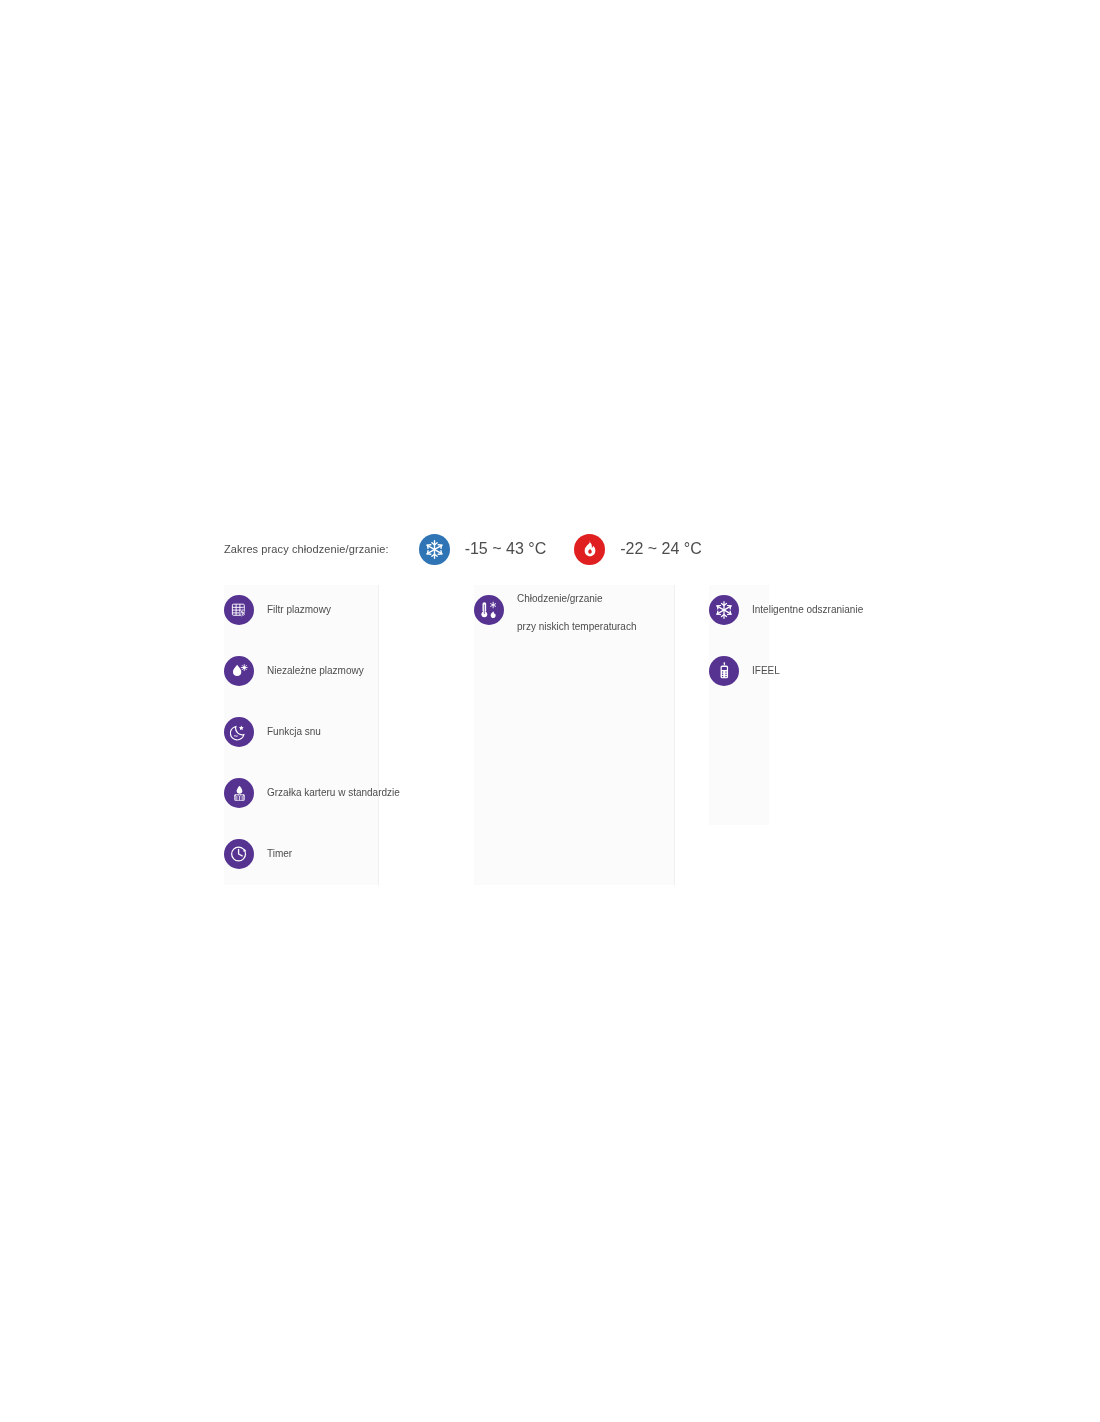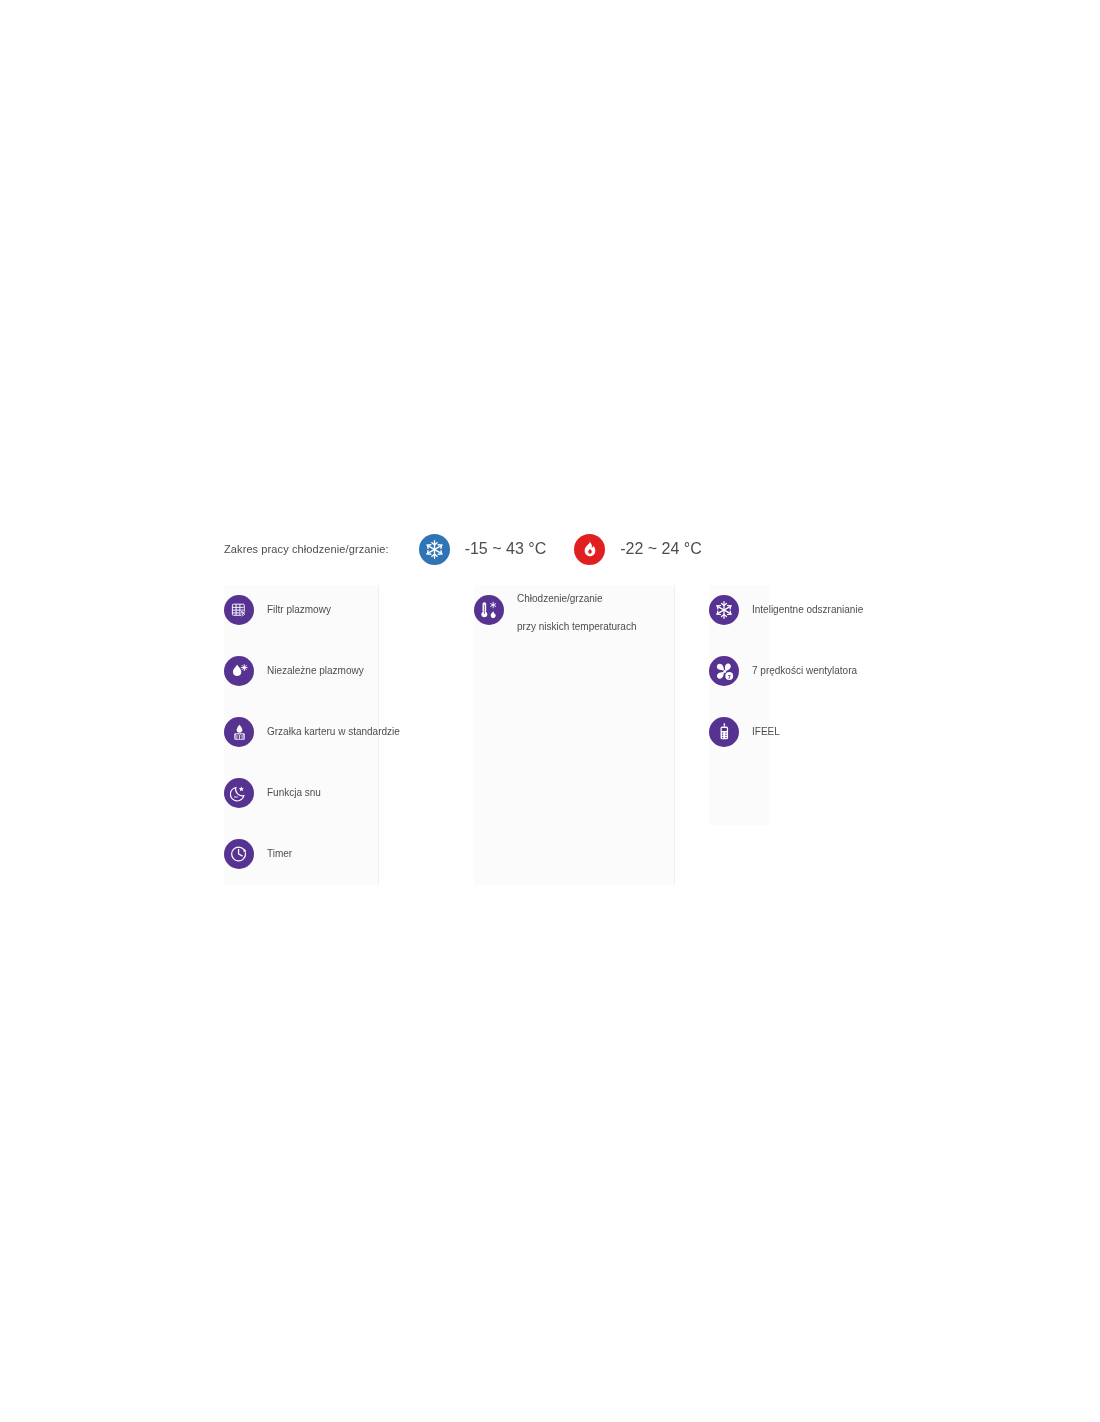--- a/index.html
+++ b/index.html
@@ -184,42 +184,42 @@
             </g>
             <circle cx="18" cy="7" r="2.1" fill="#ffffff"></circle>
           </svg>
         </span>
         <span class="lbl">Niezależne plazmowy</span>
       </div>
 
       <div class="item">
         <span class="ico">
           <svg width="19" height="19" viewBox="0 0 24 24">
+            <path d="M17.5 14.6A8.3 8.3 0 0 1 7.4 4.4a8.6 8.6 0 1 0 10.1 10.2z" fill="none" stroke="#ffffff" stroke-width="1.5"></path>
+            <path d="M14.3 3.2l0.9 1.9 2.1 0.3-1.5 1.5 0.35 2.1-1.85-1-1.85 1 0.35-2.1-1.5-1.5 2.1-0.3z" fill="#ffffff"></path>
+            <path d="M5 16.5c1.6-1.3 3.2 1.1 4.8-0.2" fill="none" stroke="#ffffff" stroke-width="1.2"></path>
+          </svg>
+        </span>
+        <span class="lbl">Funkcja snu</span>
+      </div>
+
+      <div class="item">
+        <span class="ico">
+          <svg width="19" height="19" viewBox="0 0 24 24">
             <path d="M12 2.2c2.4 3 3.6 4.8 3.6 6.6c0 2.1-1.6 3.5-3.6 3.5s-3.6-1.4-3.6-3.5
                      C8.4 7 9.6 5.2 12 2.2z" fill="#ffffff"></path>
             <rect x="5.5" y="12.8" width="13" height="8.5" rx="1.3" fill="#ffffff"></rect>
             <g stroke="#563291" stroke-width="1.2" fill="none">
               <path d="M7.6 20.4v-5.2a1.1 1.1 0 0 1 2.2 0v5.2"></path>
               <path d="M10.9 20.4v-5.2a1.1 1.1 0 0 1 2.2 0v5.2"></path>
               <path d="M14.2 20.4v-5.2a1.1 1.1 0 0 1 2.2 0v5.2"></path>
             </g>
           </svg>
         </span>
         <span class="lbl">Grzałka karteru w standardzie</span>
-      </div>
-
-      <div class="item">
-        <span class="ico">
-          <svg width="19" height="19" viewBox="0 0 24 24">
-            <path d="M17.5 14.6A8.3 8.3 0 0 1 7.4 4.4a8.6 8.6 0 1 0 10.1 10.2z" fill="none" stroke="#ffffff" stroke-width="1.5"></path>
-            <path d="M14.3 3.2l0.9 1.9 2.1 0.3-1.5 1.5 0.35 2.1-1.85-1-1.85 1 0.35-2.1-1.5-1.5 2.1-0.3z" fill="#ffffff"></path>
-            <path d="M5 16.5c1.6-1.3 3.2 1.1 4.8-0.2" fill="none" stroke="#ffffff" stroke-width="1.2"></path>
-          </svg>
-        </span>
-        <span class="lbl">Funkcja snu</span>
       </div>
 
       <div class="item">
         <span class="ico">
           <svg width="20" height="20" viewBox="0 0 24 24">
             <circle cx="11.5" cy="12" r="8.3" fill="none" stroke="#ffffff" stroke-width="1.5"></circle>
             <polyline points="11.5,6.4 11.5,12 15.8,14.3" fill="none" stroke="#ffffff" stroke-width="1.6" stroke-linecap="round" stroke-linejoin="round"></polyline>
             <path d="M18.6 5.6l2.2 3.2-3.8 0.3z" fill="#ffffff"></path>
           </svg>
         </span>
@@ -271,36 +271,20 @@
             <polyline points="9,19.8 12,17.4 15,19.8"></polyline>
             <polyline points="4.6,10.7 4.1,7.0 7.8,6.6"></polyline>
             <polyline points="19.4,13.3 19.9,17.0 16.2,17.4"></polyline>
             <polyline points="7.8,17.4 4.1,17.0 4.6,13.3"></polyline>
             <polyline points="16.2,6.6 19.9,7.0 19.4,10.7"></polyline>
           </svg>
         </span>
         <span class="lbl">Inteligentne odszranianie</span>
       </div>
 
-      <div class="item">
-        <span class="ico">
-          <svg width="21" height="21" viewBox="0 0 24 24">
-            <g fill="#ffffff">
-              <path d="M11.4 10.6C11.4 7 9.6 3.2 6.5 3.2c-2 0-3.3 1.6-3.3 3.3c0 2.7 3.4 4 8.2 4.1z"></path>
-              <path d="M11.4 12.6C8.2 12.7 3.4 13.6 3.4 17c0 2 1.6 3.3 3.3 3.3c2.8 0 4.6-3.6 4.7-7.7z"></path>
-              <path d="M13.2 11.4c3.1-0.9 6.8-3.3 5.8-6.4c-0.6-1.9-2.5-2.5-4.1-2
-                       c-2.6 0.8-2.8 4.5-1.7 8.4z"></path>
-              <circle cx="12.3" cy="12" r="1.6"></circle>
-            </g>
-            <circle cx="17.4" cy="17.2" r="4.5" fill="#ffffff"></circle>
-            <text x="17.4" y="20.2" font-family="Liberation Sans, sans-serif" font-size="6.4" font-weight="bold" fill="#563291" text-anchor="middle">7</text>
-          </svg>
-        </span>
-        <span class="lbl">7 prędkości wentylatora</span>
-      </div>
 
       <div class="item">
         <span class="ico">
           <svg width="19" height="19" viewBox="0 0 24 24">
             <rect x="7" y="4.5" width="9.5" height="16" rx="2" fill="#ffffff"></rect>
             <line x1="11.8" y1="1.6" x2="11.8" y2="4.5" stroke="#ffffff" stroke-width="1.3"></line>
             <circle cx="11.8" cy="1.4" r="1.1" fill="#ffffff"></circle>
             <rect x="8.5" y="6.2" width="6.5" height="4" rx="0.8" fill="#563291"></rect>
             <g fill="#563291">
               <circle cx="9.6" cy="12.6" r="0.95"></circle>

